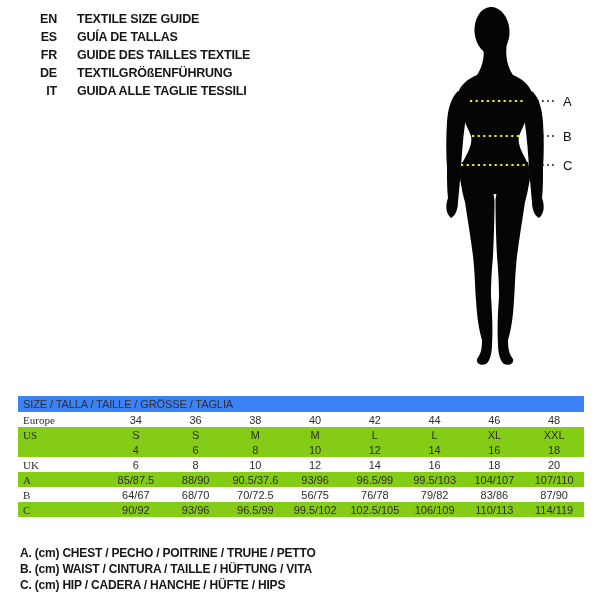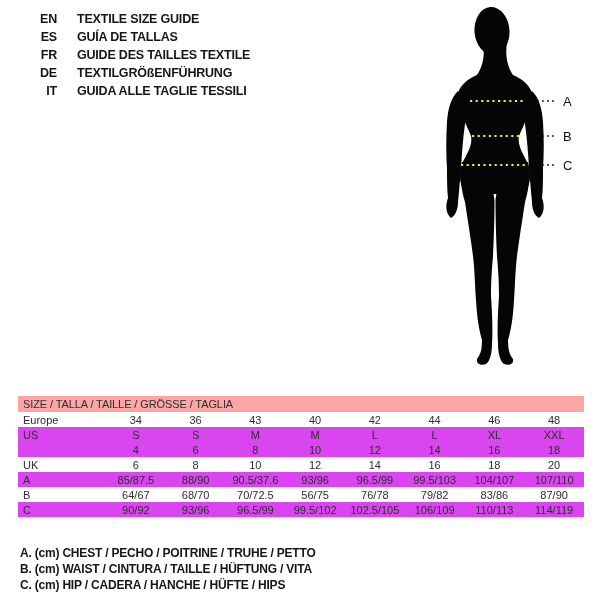--- a/index.html
+++ b/index.html
@@ -18,24 +18,24 @@
 
   
   .gender-title{position:absolute;left:20px;top:369px;font-size:11.5px;font-weight:700;
                 letter-spacing:-0.1px;color:#161616;white-space:nowrap;}
 
   
   table.size-table{position:absolute;left:18px;top:396px;width:566px;border-collapse:collapse;
                    table-layout:fixed;font-size:11px;color:#2e2e2e;}
   table.size-table td{padding:0;text-align:center;vertical-align:middle;height:15px;
                       white-space:nowrap;overflow:hidden;}
-  table.size-table td.lbl{text-align:left;padding-left:5px;}
-  tr.hdr td{background:#fca5a5;color:#2f2f2f;text-align:left;padding-left:5px;height:16px;
+  table.size-table td.lbl{text-align:left;padding-left:5px;font-family:Liberation Serif, serif;}
+  tr.hdr td{background:#3b82f6;color:#2f2f2f;text-align:left;padding-left:5px;height:16px;
             font-size:11px;letter-spacing:-0.1px;}
-  tr.shaded td{background:#d946ef;}
+  tr.shaded td{background:#84cc16;}
 
   
   .legend-block{position:absolute;left:20px;top:545px;}
   .legend-row{height:16px;line-height:16px;font-size:12px;font-weight:700;
               letter-spacing:-0.2px;color:#161616;white-space:nowrap;}
 </style>
 </head>
 <body>
 
 <div id="canvas">
@@ -160,21 +160,21 @@
         <col>
     </colgroup>
     <tbody>
       <tr class="hdr">
         <td colspan="9">SIZE / TALLA / TAILLE / GRÖSSE / TAGLIA</td>
       </tr>
       <tr>
         <td class="lbl">Europe</td>
         <td>34</td>
         <td>36</td>
-        <td>43</td>
+        <td>38</td>
         <td>40</td>
         <td>42</td>
         <td>44</td>
         <td>46</td>
         <td>48</td>
       </tr>
       <tr class="shaded">
         <td class="lbl">US</td>
         <td>S</td>
         <td>S</td>

